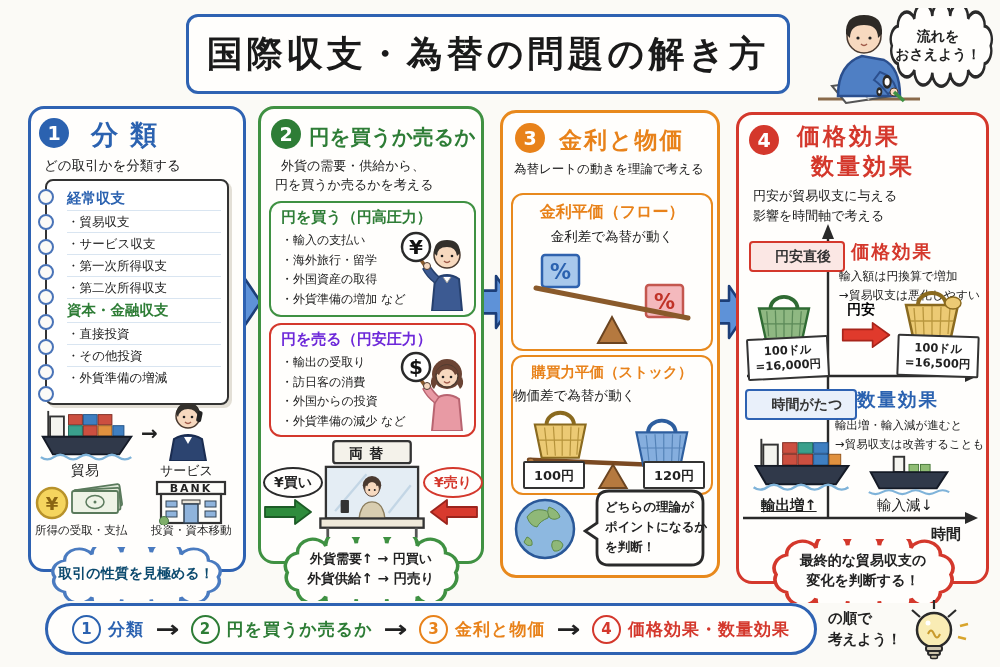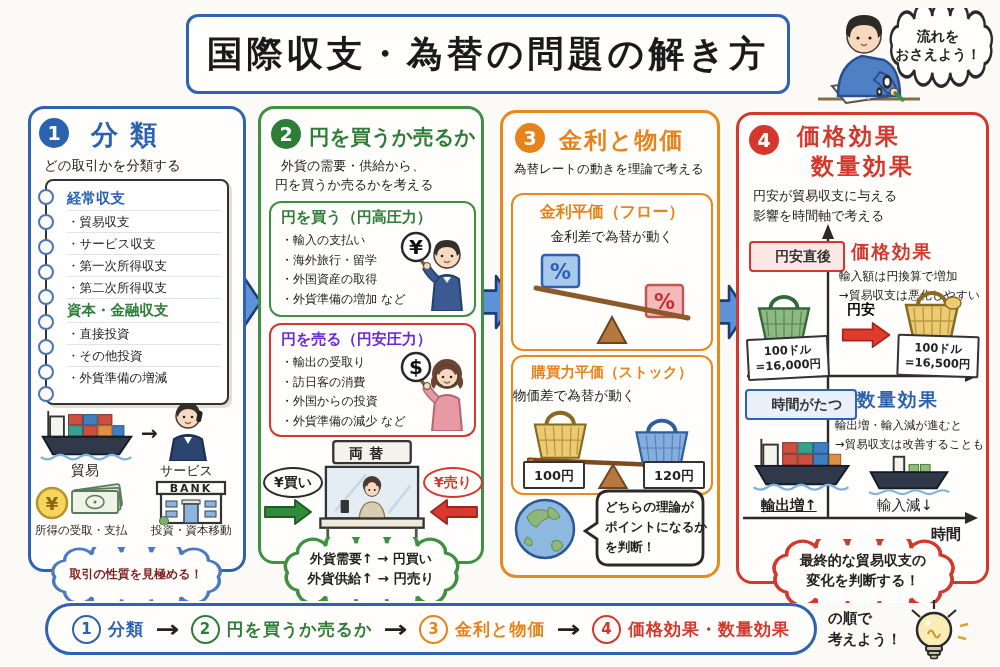--- a/index.html
+++ b/index.html
@@ -158,21 +158,21 @@
       <rect x="51" y="36" width="11" height="6" fill="#8fb4dc" stroke="#334455" stroke-width="1"></rect>
       <circle cx="10" cy="46" r="4.5" fill="#7fae6a" stroke="#4a7a4a"></circle>
     </svg>
     <div class="abs" style="left:120px;top:414px;font-size:11.5px;">投資・資本移動</div>
 
     <div class="cloud" style="left:4px;top:438px;width:202px;height:54px;">
       <svg viewBox="0 0 205 72" preserveAspectRatio="none">
         <path fill="#fffefc" stroke="#4a7bc0" stroke-width="3.5" d="M20,40 a15,15 0 0 1 10,-22 a15,15 0 0 1 28,-8 a15,15 0 0 1 30,-3 a15,15 0 0 1 30,0 a15,15 0 0 1 30,3 a15,15 0 0 1 28,8 a15,15 0 0 1 10,22 a15,15 0 0 1 -10,20 a15,15 0 0 1 -28,7 a15,15 0 0 1 -30,3 a15,15 0 0 1 -30,0 a15,15 0 0 1 -30,-3 a15,15 0 0 1 -28,-7 a15,15 0 0 1 -10,-20 Z"></path>
       </svg>
       <div class="ct">
-          <div style="font-size:12px;font-weight:bold;color:#7f1d1d;">取引の性質を見極める！</div>
+          <div style="font-size:14px;font-weight:bold;color:#0c4a6e;">取引の性質を見極める！</div>
         </div>
     </div>
   </div>
 
   <div class="col" style="left:258px;top:106px;width:220px;height:452px;border-color:#3f9142;">
     <div class="badge" style="left:10px;top:10px;background:#2e7d36;">2</div>
     <div class="coltitle" style="left:48px;top:14px;font-size:20.5px;color:#2e7d36;">円を買うか売るか</div>
     <div class="subt" style="left:20px;top:48px;">外貨の需要・供給から、</div>
     <div class="subt" style="left:14px;top:67px;">円を買うか売るかを考える</div>
 

